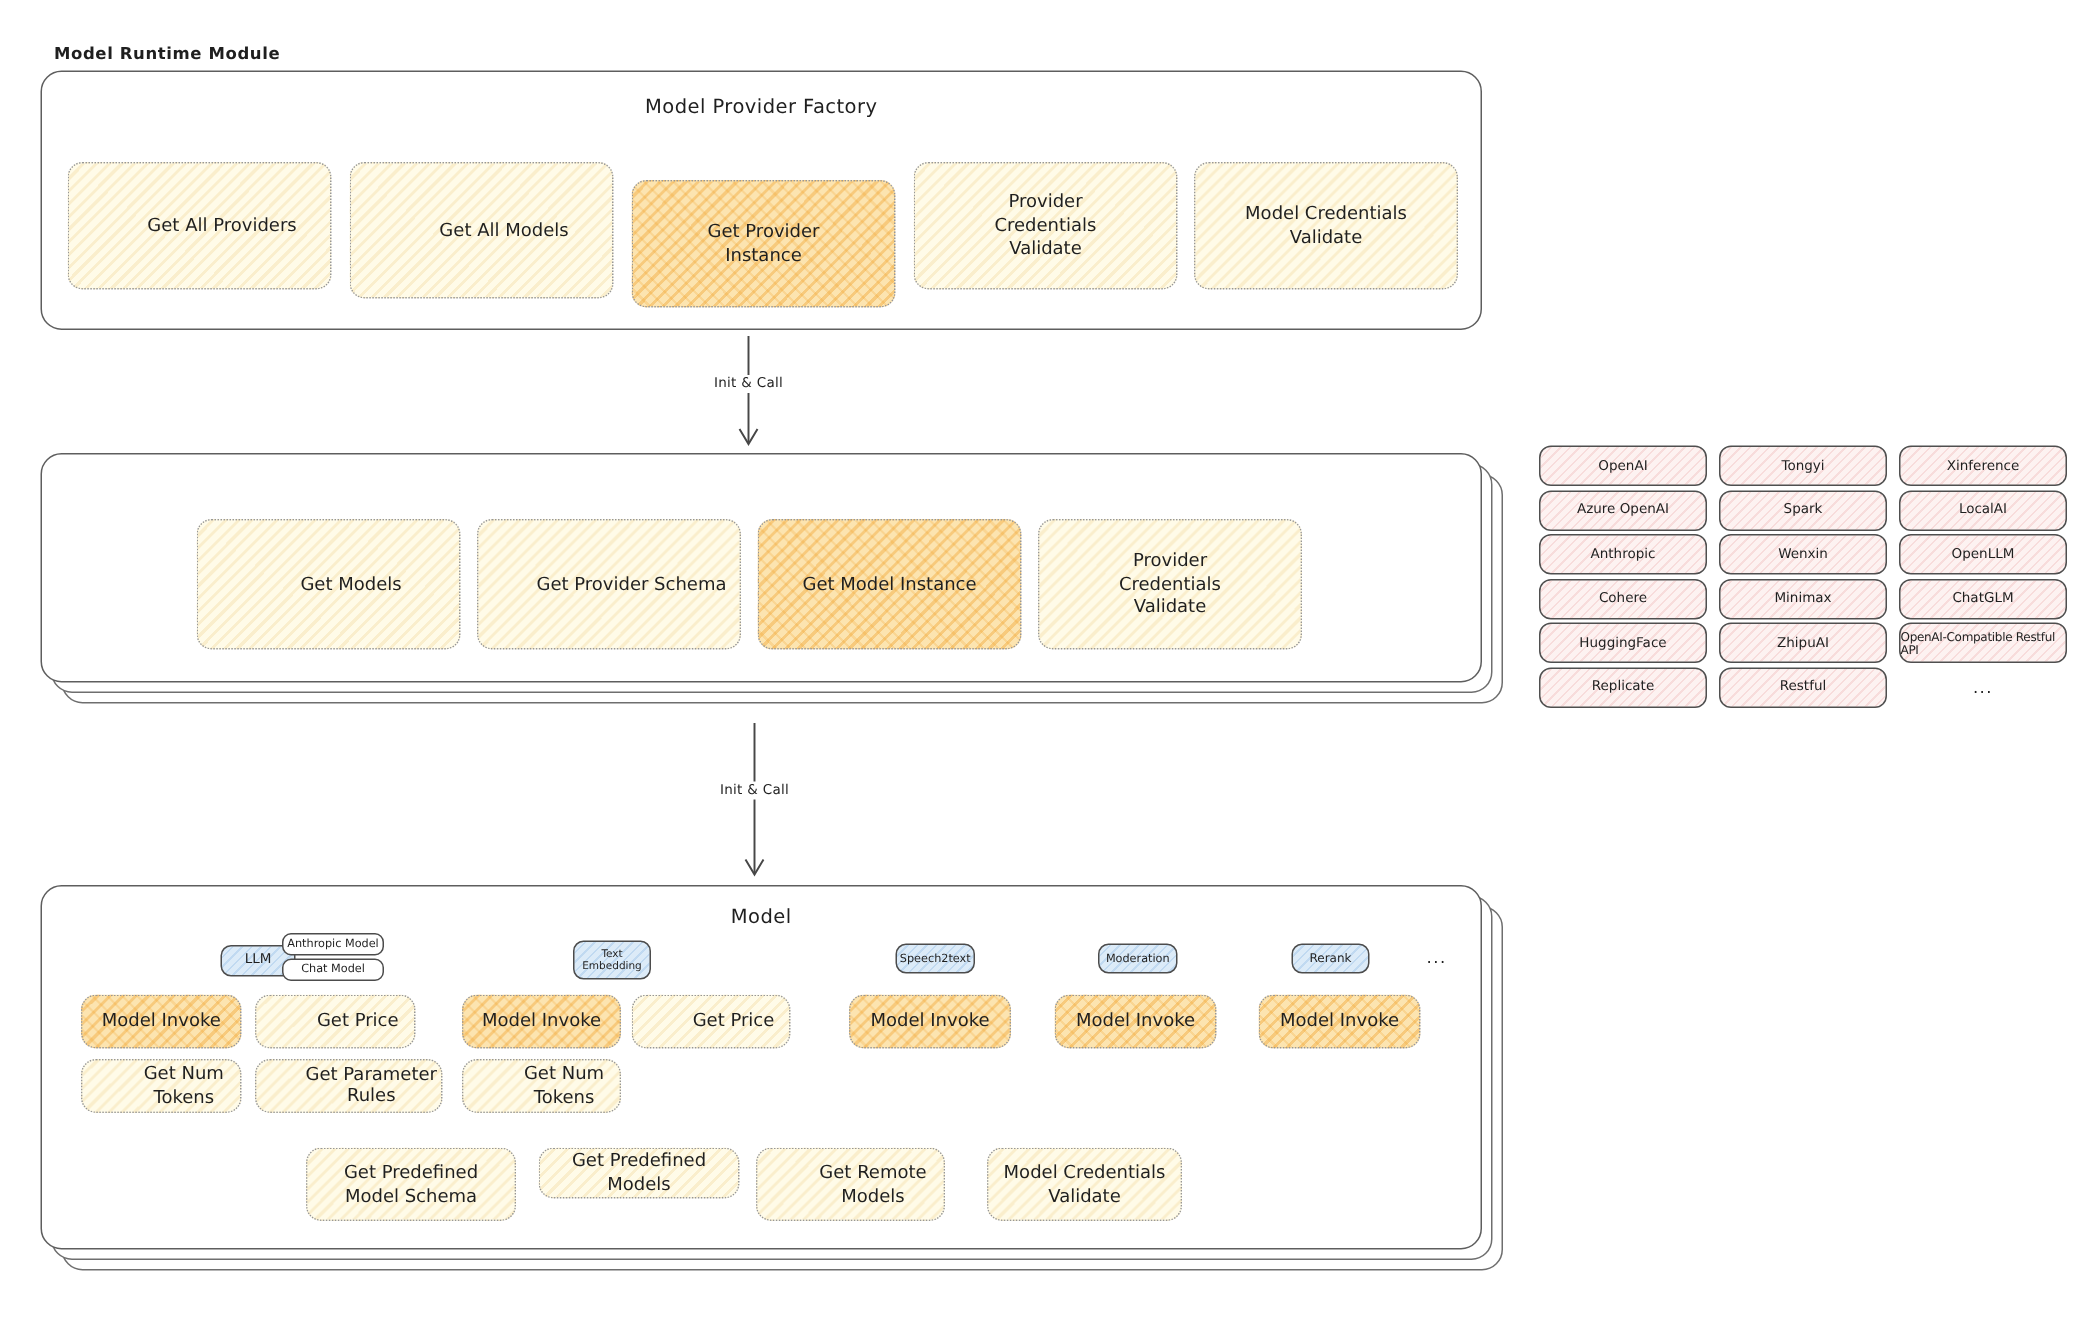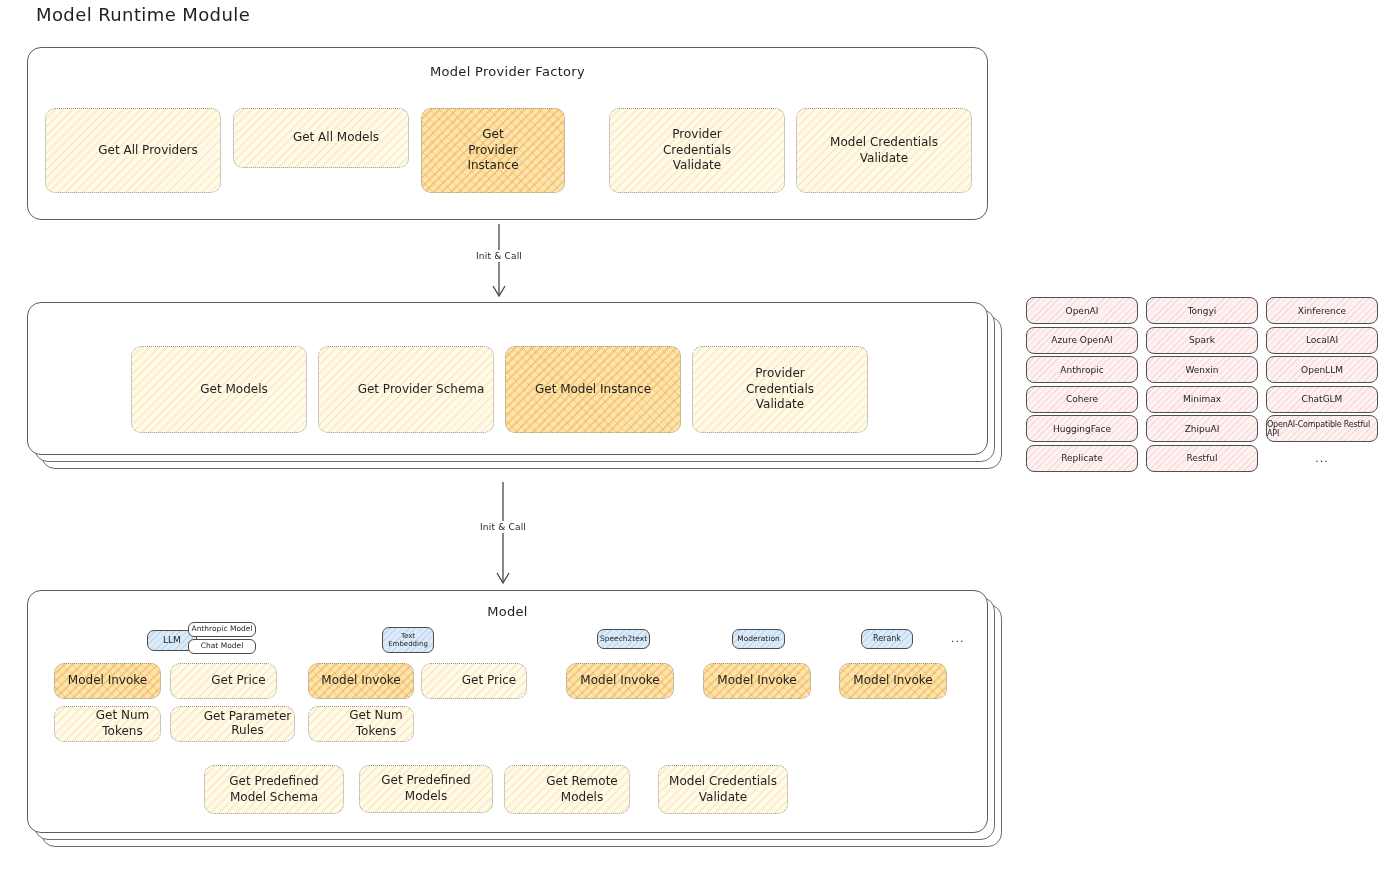--- a/index.html
+++ b/index.html
@@ -1,19 +1,19 @@
 <!DOCTYPE html>
 <html><head>
 <meta charset="utf-8">
 <style>
   * { margin:0; padding:0; box-sizing:border-box; }
   body { background:#fff; font-family:"DejaVu Sans", sans-serif; color:#1f1f1f; }
   #canvas { position:relative; width:1393px; height:880px; background:#ffffff; overflow:hidden; }
 
-  .diagram-title { position:absolute; left:36px; top:4px; font-size:18px; font-weight:400; letter-spacing:.4px; }
+  .diagram-title { position:absolute; left:36px; top:29px; font-size:11px; font-weight:700; letter-spacing:.4px; }
 
   
   .stack { position:absolute; }
   .layer { position:absolute; inset:0; background:#fff; border:1.5px solid #6e6e6e; border-radius:14px; }
   .layer.l2 { transform:translate(14px,14px); }
   .layer.l1 { transform:translate(7px,7px); }
   .panel { position:absolute; inset:0; background:#fff; border:1.5px solid #5e5e5e; border-radius:14px; }
   .panel-title { position:absolute; top:16px; left:0; width:100%; text-align:center; font-size:13px; font-weight:500; letter-spacing:.3px; }
 
   
@@ -56,24 +56,24 @@
 <div id="canvas">
 
   <div class="diagram-title">Model Runtime Module</div>
 
   <div class="stack" style="left:27px; top:47px; width:961px; height:173px;">
     <div class="panel">
       <div class="panel-title">Model Provider Factory</div>
       <div class="fn-box yellow" style="left:17px; top:60px; width:176px; height:85px;">
         <span>Get All Providers</span>
       </div>
-      <div class="fn-box yellow" style="left:205px; top:60px; width:176px; height:60px;">
+      <div class="fn-box yellow" style="left:205px; top:60px; width:176px; height:91px;">
         <span>Get All Models</span>
       </div>
-      <div class="fn-box orange" style="left:393px; top:60px; width:144px; height:85px; padding:0 44px;">
+      <div class="fn-box orange" style="left:393px; top:72px; width:176px; height:85px; padding:0 44px;">
         <span>Get Provider Instance</span>
       </div>
       <div class="fn-box yellow" style="left:581px; top:60px; width:176px; height:85px; padding:0 28px;">
         <span>Provider Credentials Validate</span>
       </div>
       <div class="fn-box yellow" style="left:768px; top:60px; width:176px; height:85px; padding:0 28px;">
         <span>Model Credentials Validate</span>
       </div>
     </div>
   </div>
@@ -191,21 +191,21 @@
       <div class="fn-box yellow" style="left:142px; top:115px; width:125px; height:36px; line-height:1.15;">
         <span>Get Parameter Rules</span>
       </div>
       <div class="fn-box yellow" style="left:280px; top:115px; width:106px; height:36px;">
         <span>Get Num Tokens</span>
       </div>
 
       <div class="fn-box yellow" style="left:176px; top:174px; width:140px; height:49px; padding:0 8px;">
         <span>Get Predefined Model Schema</span>
       </div>
-      <div class="fn-box yellow" style="left:331px; top:174px; width:134px; height:48px; padding:0 18px;">
+      <div class="fn-box yellow" style="left:331px; top:174px; width:134px; height:34px; padding:0 18px;">
         <span>Get Predefined Models</span>
       </div>
       <div class="fn-box yellow" style="left:476px; top:174px; width:126px; height:49px;">
         <span>Get Remote Models</span>
       </div>
       <div class="fn-box yellow" style="left:630px; top:174px; width:130px; height:49px; padding:0 8px;">
         <span>Model Credentials Validate</span>
       </div>
     </div>
   </div>

